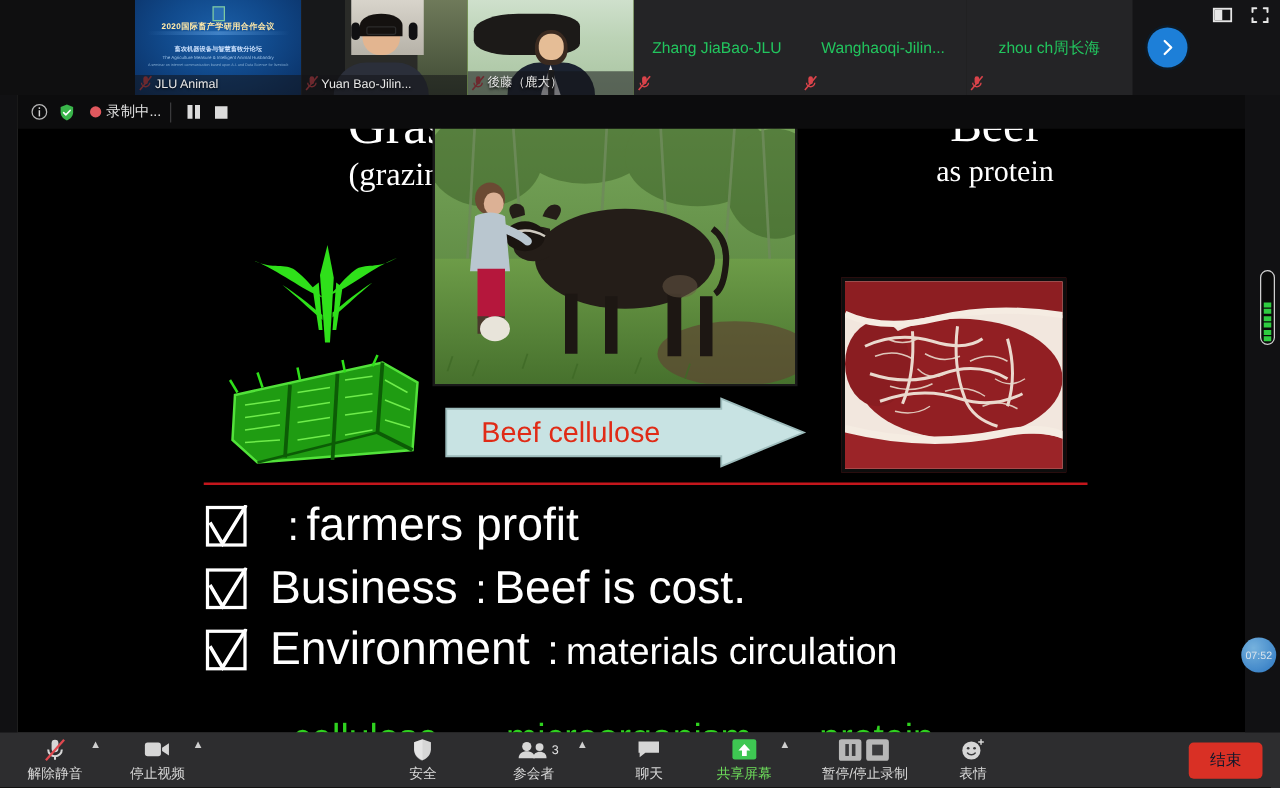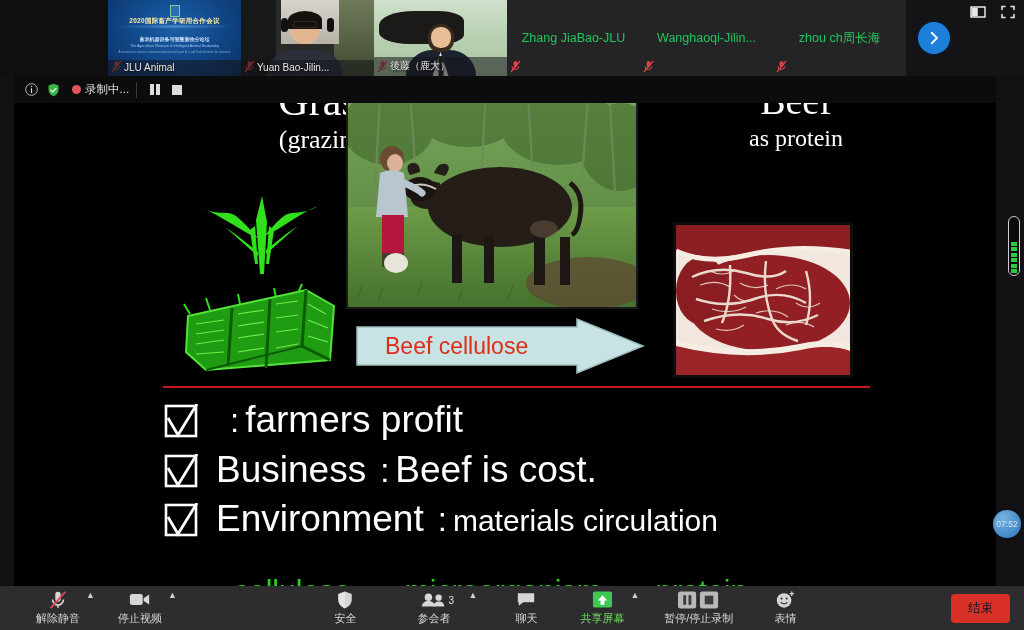--- a/index.html
+++ b/index.html
@@ -593,21 +593,21 @@
       <i></i>
       <i></i>
       <i></i>
       <i></i>
       <i></i>
   </div>
   <div class="time-badge">07:52</div>
 
   <div class="toolbar">
 
-    <div class="tb-item" style="margin-left:30px;">
+    <div class="tb-item" style="margin-left:16px;">
       <span class="tb-ic">
         <svg viewBox="0 0 22 22" width="20" height="20">
             <rect x="8" y="2" width="6" height="11" rx="3" fill="#d6d6d6"></rect>
             <path d="M5 10.5a6 6 0 0012 0" fill="none" stroke="#d6d6d6" stroke-width="1.8"></path>
             <line x1="11" y1="16.5" x2="11" y2="19.5" stroke="#d6d6d6" stroke-width="1.8"></line>
             <line x1="3" y1="20" x2="19" y2="2" stroke="#e0484f" stroke-width="2"></line>
           </svg>
       </span>
       <span class="tb-lb">解除静音</span>
     </div>

